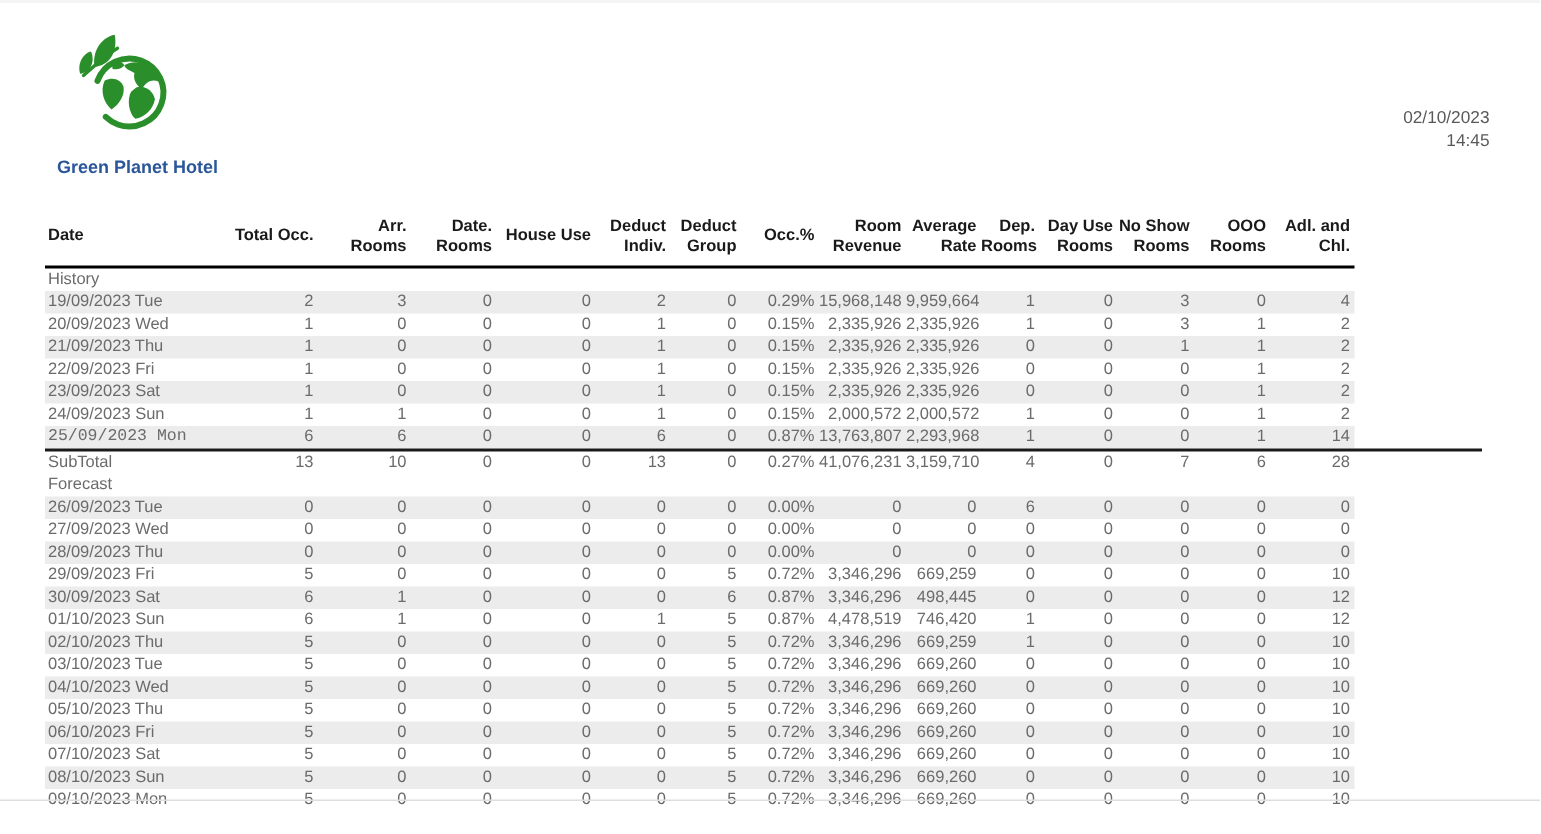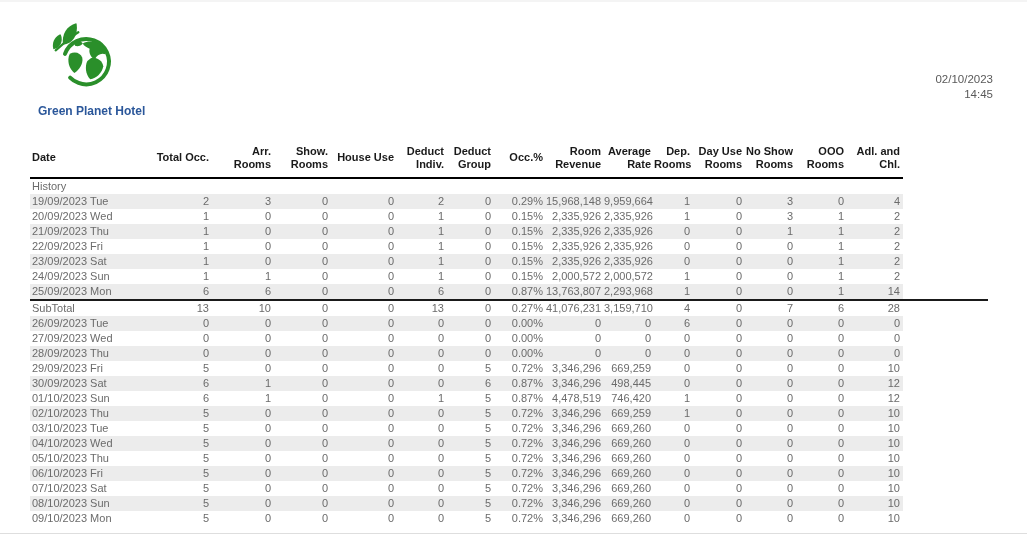--- a/index.html
+++ b/index.html
@@ -102,21 +102,21 @@
         <div class="th left" style="width: 122px;">
           <div>Date</div>
         </div>
         <div class="th" style="width: 60px;">
           <div>Total Occ.</div>
         </div>
         <div class="th" style="width: 62px;">
           <div>Arr. Rooms</div>
         </div>
         <div class="th" style="width: 57px;">
-          <div>Show.</div>
+          <div>Date.</div>
           <div>Rooms</div>
         </div>
         <div class="th" style="width: 66px;">
           <div>House Use</div>
         </div>
         <div class="th" style="width: 50px;">
           <div>Deduct</div>
           <div>Indiv.</div>
         </div>
         <div class="th" style="width: 47px;">
@@ -255,21 +255,21 @@
           <div class="td" style="width: 52px;">0.15%</div>
           <div class="td" style="width: 58px;">2,000,572</div>
           <div class="td" style="width: 50px;">2,000,572</div>
           <div class="td" style="width: 39px;">1</div>
           <div class="td" style="width: 52px;">0</div>
           <div class="td" style="width: 51px;">0</div>
           <div class="td" style="width: 51px;">1</div>
           <div class="td" style="width: 56px;">2</div>
         </div>
         <div class="tr stripe">
-          <div class="td left" style="width: 122px;">25/09/2023 Mon</div>
+          <div class="td left" style="width: 122px; font-family: Liberation Mono, monospace;">25/09/2023 Mon</div>
           <div class="td" style="width: 60px;">6</div>
           <div class="td" style="width: 62px;">6</div>
           <div class="td" style="width: 57px;">0</div>
           <div class="td" style="width: 66px;">0</div>
           <div class="td" style="width: 50px;">6</div>
           <div class="td" style="width: 47px;">0</div>
           <div class="td" style="width: 52px;">0.87%</div>
           <div class="td" style="width: 58px;">13,763,807</div>
           <div class="td" style="width: 50px;">2,293,968</div>
           <div class="td" style="width: 39px;">1</div>
@@ -289,20 +289,23 @@
           <div class="td" style="width: 47px;">0</div>
           <div class="td" style="width: 52px;">0.27%</div>
           <div class="td" style="width: 58px;">41,076,231</div>
           <div class="td" style="width: 50px;">3,159,710</div>
           <div class="td" style="width: 39px;">4</div>
           <div class="td" style="width: 52px;">0</div>
           <div class="td" style="width: 51px;">7</div>
           <div class="td" style="width: 51px;">6</div>
           <div class="td" style="width: 56px;">28</div>
         </div>
+        <div class="section-row">
+          <div class="section-label">Forecast</div>
+        </div>
         <div class="tr stripe">
           <div class="td left" style="width: 122px;">26/09/2023 Tue</div>
           <div class="td" style="width: 60px;">0</div>
           <div class="td" style="width: 62px;">0</div>
           <div class="td" style="width: 57px;">0</div>
           <div class="td" style="width: 66px;">0</div>
           <div class="td" style="width: 50px;">0</div>
           <div class="td" style="width: 47px;">0</div>
           <div class="td" style="width: 52px;">0.00%</div>
           <div class="td" style="width: 58px;">0</div>

